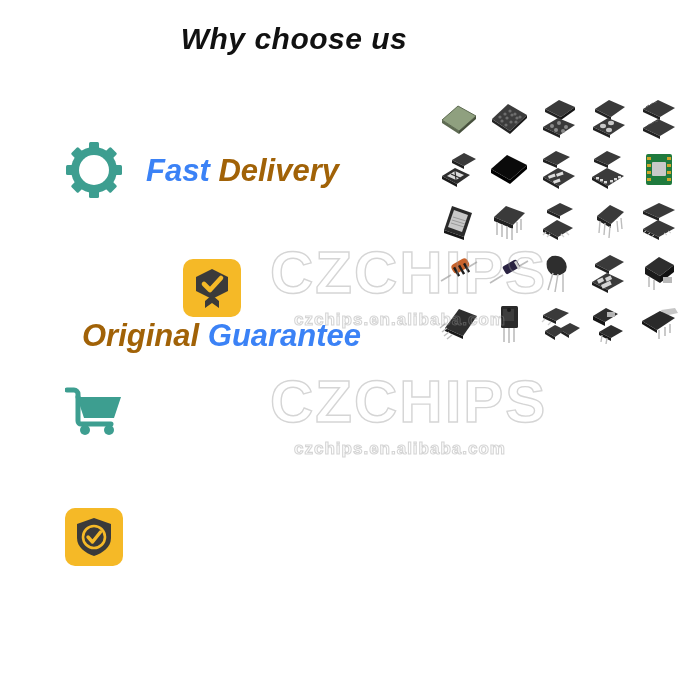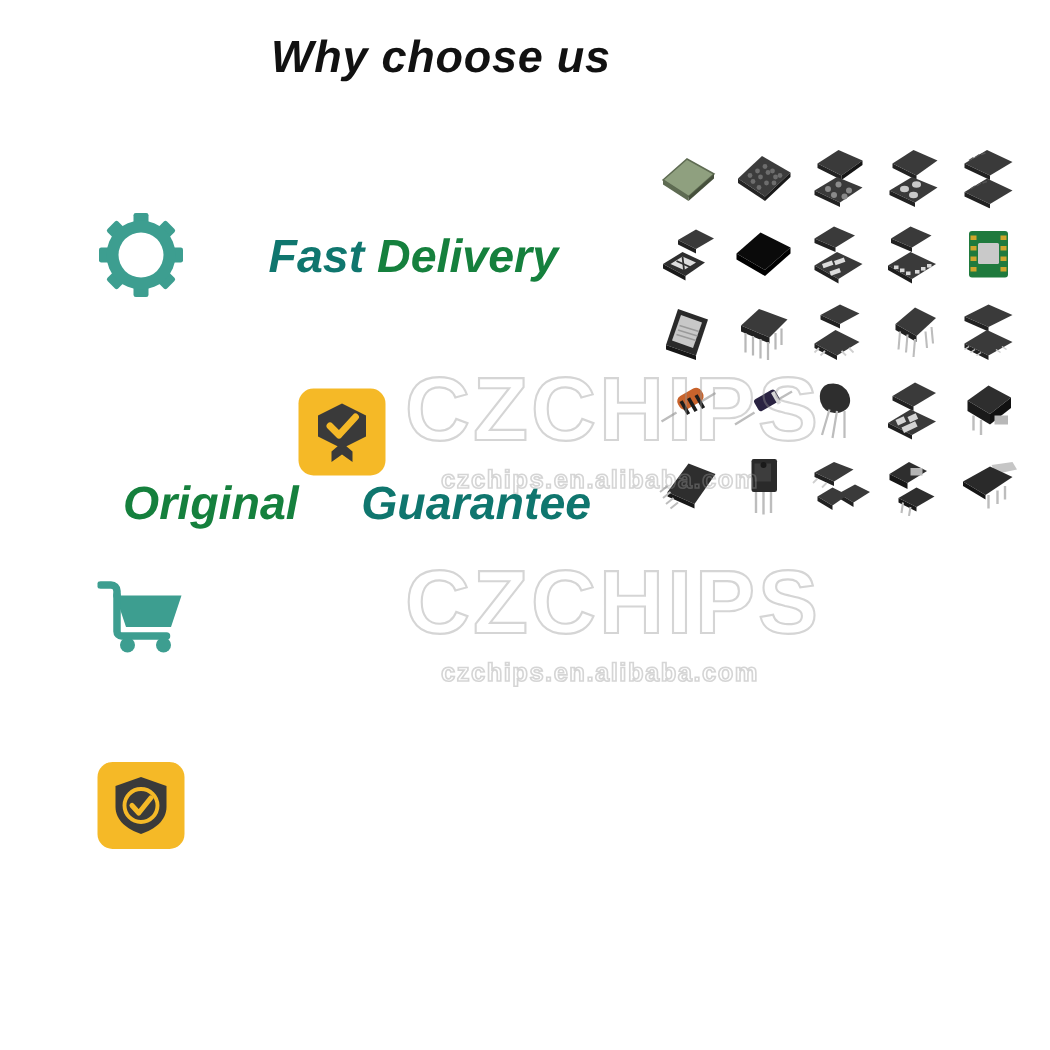--- a/index.html
+++ b/index.html
@@ -118,22 +118,22 @@
     font-style: italic;
     white-space: nowrap;
     line-height: 1;
     color: #111111;
   }
   #feature-row-0 .feature-text { font-size: 31px; }
   #feature-row-1 .feature-text { font-size: 31px; }
   #feature-row-2 .feature-text { font-size: 31px; }
   #feature-row-3 .feature-text { font-size: 37px; margin-left: 22px; }
 
-  .seg-accent { color: #15803d; }
-  .seg-plain  { color: #0f766e; margin-left: 33px; }
+  .seg-accent { color: #a16207; }
+  .seg-plain  { color: #3b82f6; }
 </style>
 </head>
 <body>
 
 <div id="page">
 
   <div id="page-title">Why choose us</div>
 
   <div id="chip-gallery">
 

